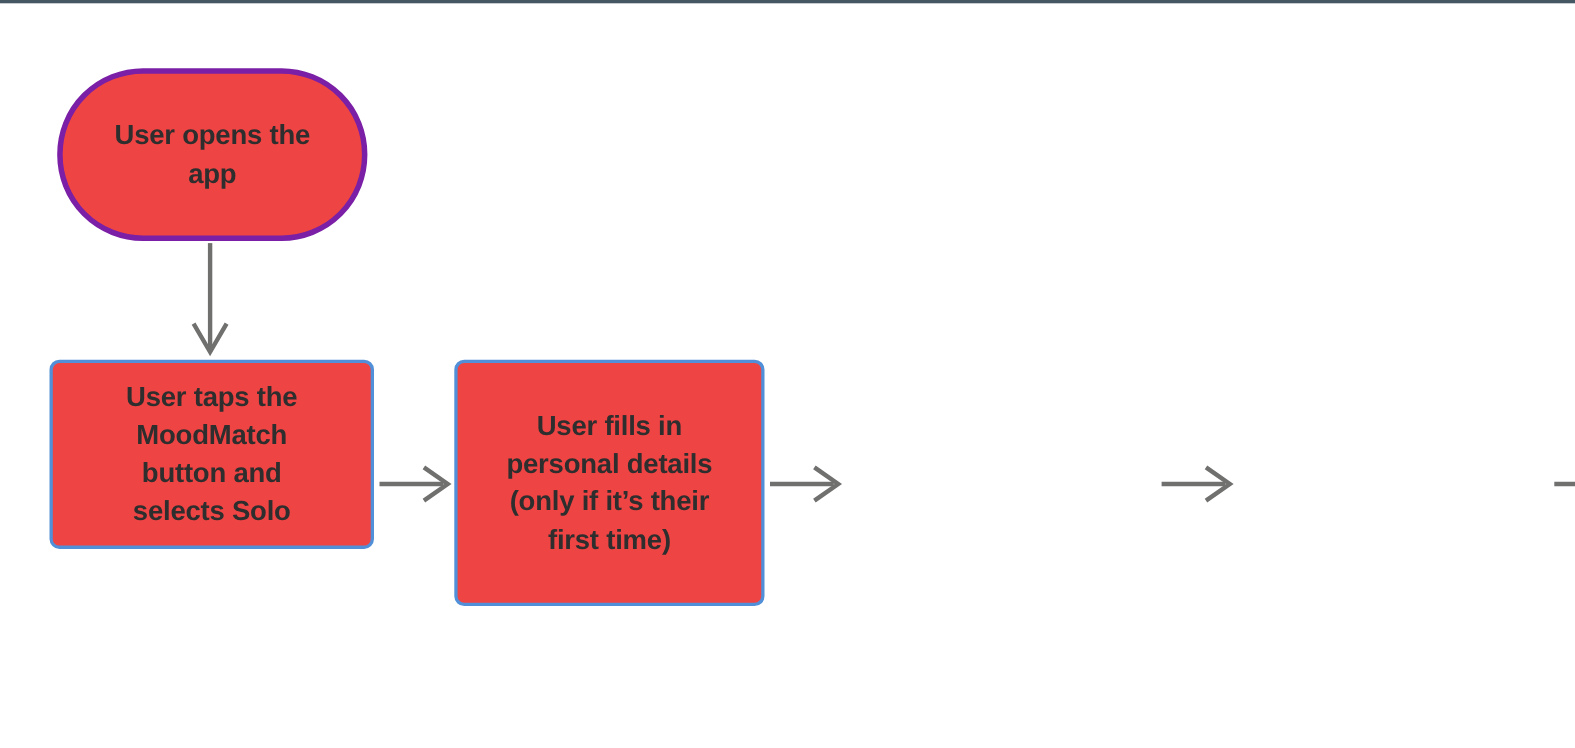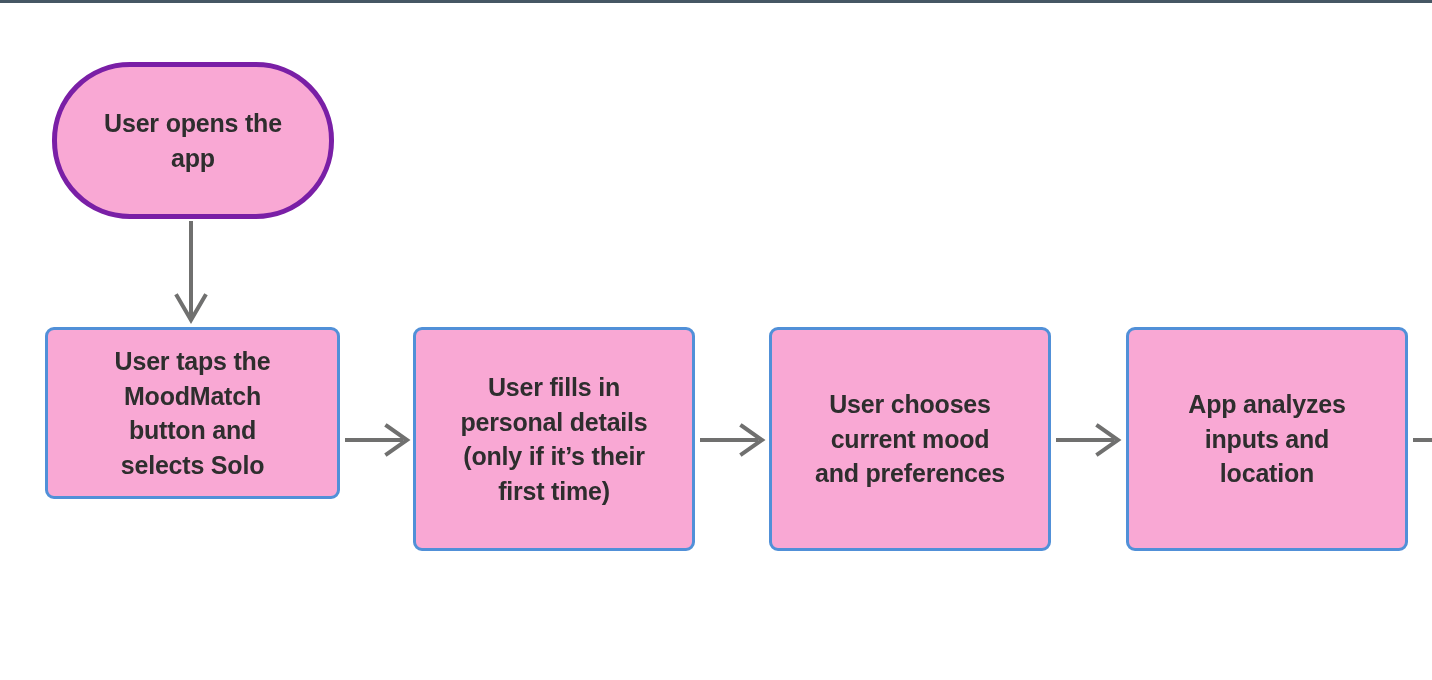--- a/index.html
+++ b/index.html
@@ -23,21 +23,21 @@
     left: 0;
     top: 0;
     width: 1432px;
     height: 3px;
     background: #465764;
   }
   
   .node {
     position: absolute;
     box-sizing: border-box;
-    background: #f9a8d4;
+    background: #ef4444;
     display: flex;
     align-items: center;
     justify-content: center;
     text-align: center;
   }
   .node-label {
     color: #2e2e2e;
     font-weight: bold;
     font-size: 25px;
     line-height: 1.38;
@@ -114,38 +114,28 @@
 first time)</span>
   </div>
 
   <div class="arrow" style="left:700px; top:424px; width:65px; height:32px;">
     <svg width="65" height="32" viewBox="0 0 65 32">
       <line class="arrow-line" x1="0" y1="16" x2="58" y2="16"></line>
       <polyline class="arrow-head" points="42,2 62,16 42,30"></polyline>
     </svg>
   </div>
 
-  <div class="node process" style="left:769px; top:327px; width:282px; height:224px;">
-    <span class="node-label">User chooses
-current mood
-and preferences</span>
-  </div>
 
   <div class="arrow" style="left:1056px; top:424px; width:65px; height:32px;">
     <svg width="65" height="32" viewBox="0 0 65 32">
       <line class="arrow-line" x1="0" y1="16" x2="58" y2="16"></line>
       <polyline class="arrow-head" points="42,2 62,16 42,30"></polyline>
     </svg>
   </div>
 
-  <div class="node process" style="left:1126px; top:327px; width:282px; height:224px;">
-    <span class="node-label">App analyzes
-inputs and
-location</span>
-  </div>
 
   <div class="arrow" style="left:1413px; top:424px; width:19px; height:32px;">
     <svg width="19" height="32" viewBox="0 0 19 32">
       <line class="arrow-line" x1="0" y1="16" x2="19" y2="16"></line>
     </svg>
   </div>
 
 </div>
 
 </body></html>

